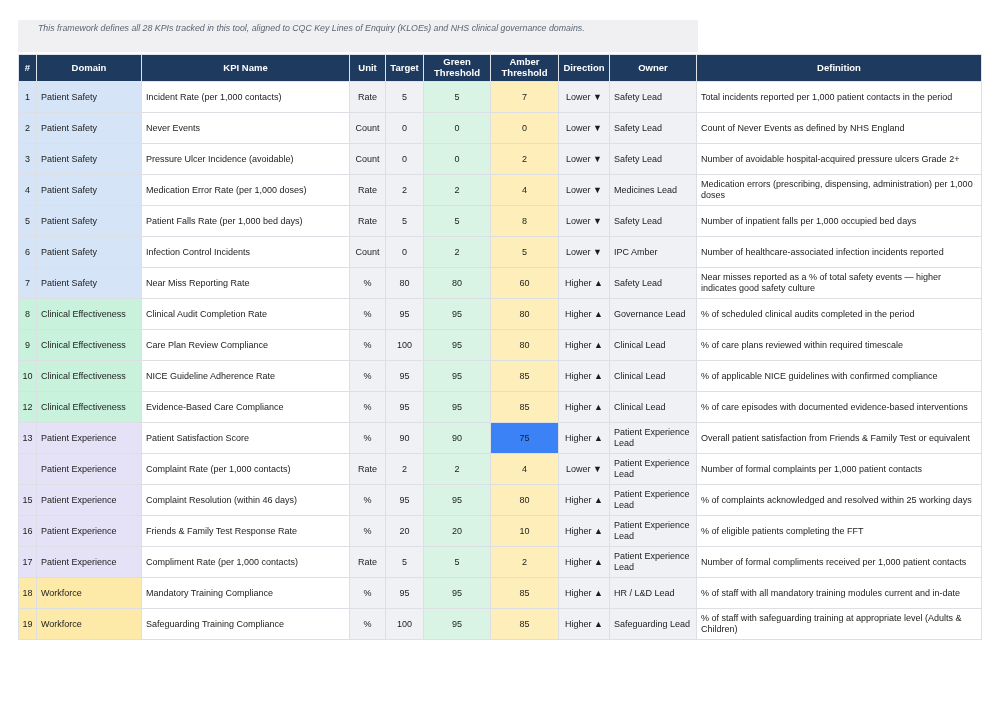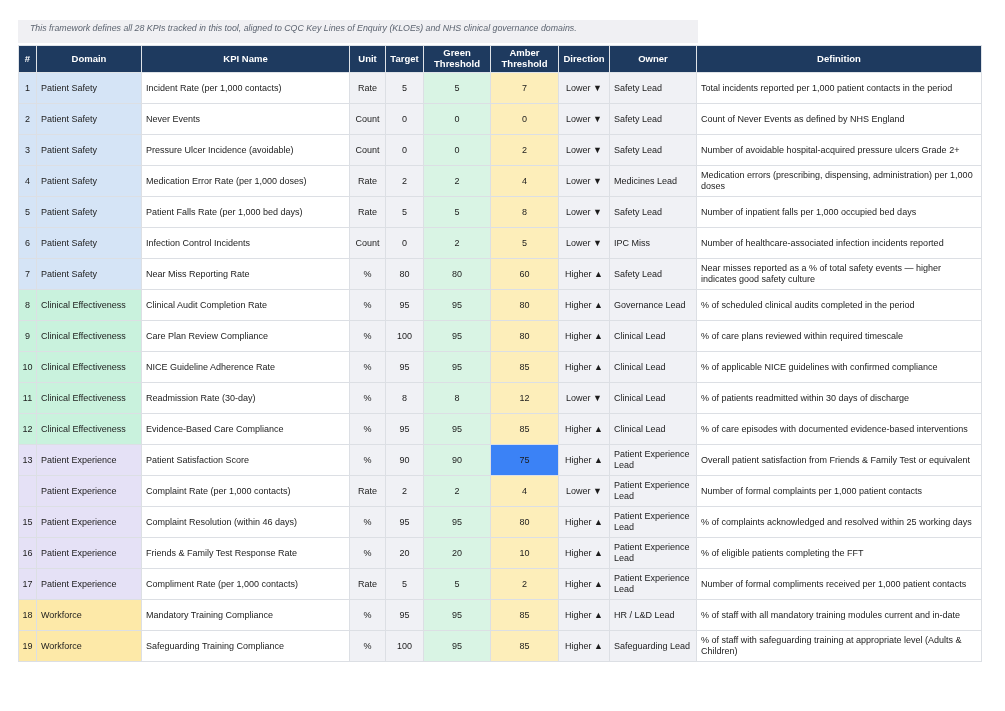--- a/index.html
+++ b/index.html
@@ -14,27 +14,27 @@
 
   .title-bar {
     width: 680px; height: 32px;
     background: #1e3a5f;
     color: #ffffff;
     font-size: 13.5px; font-weight: bold;
     display: flex; align-items: center; justify-content: center;
     letter-spacing: .1px;
   }
   .subtitle-bar {
-    width: 680px; height: 23px;
+    width: 680px; height: 32px;
     margin-top: 2px;
     background: #f0f0f3;
     color: #5c6470;
     font-size: 8.8px; font-style: italic;
     line-height: 16px;
-    padding-left: 12px;
+    padding-left: 20px;
     white-space: nowrap; overflow: hidden;
   }
 
   table.kpi {
     margin-top: 2px;
     width: 963px;
     border-collapse: collapse;
     table-layout: fixed;
   }
   table.kpi th {
@@ -157,21 +157,21 @@
         </tr>
         <tr>
           <td class="center" style="background: rgb(213, 228, 246);">6</td>
           <td style="background: rgb(213, 228, 246);">Patient Safety</td>
           <td>Infection Control Incidents</td>
           <td class="center" style="background: rgb(240, 241, 245);">Count</td>
           <td class="center" style="background: rgb(240, 241, 245);">0</td>
           <td class="center" style="background: rgb(217, 244, 228);">2</td>
           <td class="center" style="background: rgb(253, 238, 186);">5</td>
           <td class="center" style="background: rgb(240, 241, 245);">Lower ▼</td>
-          <td style="background: rgb(240, 241, 245);">IPC Miss</td>
+          <td style="background: rgb(240, 241, 245);">IPC Amber</td>
           <td>Number of healthcare-associated infection incidents reported</td>
         </tr>
         <tr>
           <td class="center" style="background: rgb(213, 228, 246);">7</td>
           <td style="background: rgb(213, 228, 246);">Patient Safety</td>
           <td>Near Miss Reporting Rate</td>
           <td class="center" style="background: rgb(240, 241, 245);">%</td>
           <td class="center" style="background: rgb(240, 241, 245);">80</td>
           <td class="center" style="background: rgb(217, 244, 228);">80</td>
           <td class="center" style="background: rgb(253, 238, 186);">60</td>
@@ -209,32 +209,20 @@
           <td>NICE Guideline Adherence Rate</td>
           <td class="center" style="background: rgb(240, 241, 245);">%</td>
           <td class="center" style="background: rgb(240, 241, 245);">95</td>
           <td class="center" style="background: rgb(217, 244, 228);">95</td>
           <td class="center" style="background: rgb(253, 238, 186);">85</td>
           <td class="center" style="background: rgb(240, 241, 245);">Higher ▲</td>
           <td style="background: rgb(240, 241, 245);">Clinical Lead</td>
           <td>% of applicable NICE guidelines with confirmed compliance</td>
         </tr>
         <tr>
-          <td class="center" style="background: rgb(201, 242, 221);">11</td>
-          <td style="background: rgb(201, 242, 221);">Clinical Effectiveness</td>
-          <td>Readmission Rate (30-day)</td>
-          <td class="center" style="background: rgb(240, 241, 245);">%</td>
-          <td class="center" style="background: rgb(240, 241, 245);">8</td>
-          <td class="center" style="background: rgb(217, 244, 228);">8</td>
-          <td class="center" style="background: rgb(253, 238, 186);">12</td>
-          <td class="center" style="background: rgb(240, 241, 245);">Lower ▼</td>
-          <td style="background: rgb(240, 241, 245);">Clinical Lead</td>
-          <td>% of patients readmitted within 30 days of discharge</td>
-        </tr>
-        <tr>
           <td class="center" style="background: rgb(201, 242, 221);">12</td>
           <td style="background: rgb(201, 242, 221);">Clinical Effectiveness</td>
           <td>Evidence-Based Care Compliance</td>
           <td class="center" style="background: rgb(240, 241, 245);">%</td>
           <td class="center" style="background: rgb(240, 241, 245);">95</td>
           <td class="center" style="background: rgb(217, 244, 228);">95</td>
           <td class="center" style="background: rgb(253, 238, 186);">85</td>
           <td class="center" style="background: rgb(240, 241, 245);">Higher ▲</td>
           <td style="background: rgb(240, 241, 245);">Clinical Lead</td>
           <td>% of care episodes with documented evidence-based interventions</td>

